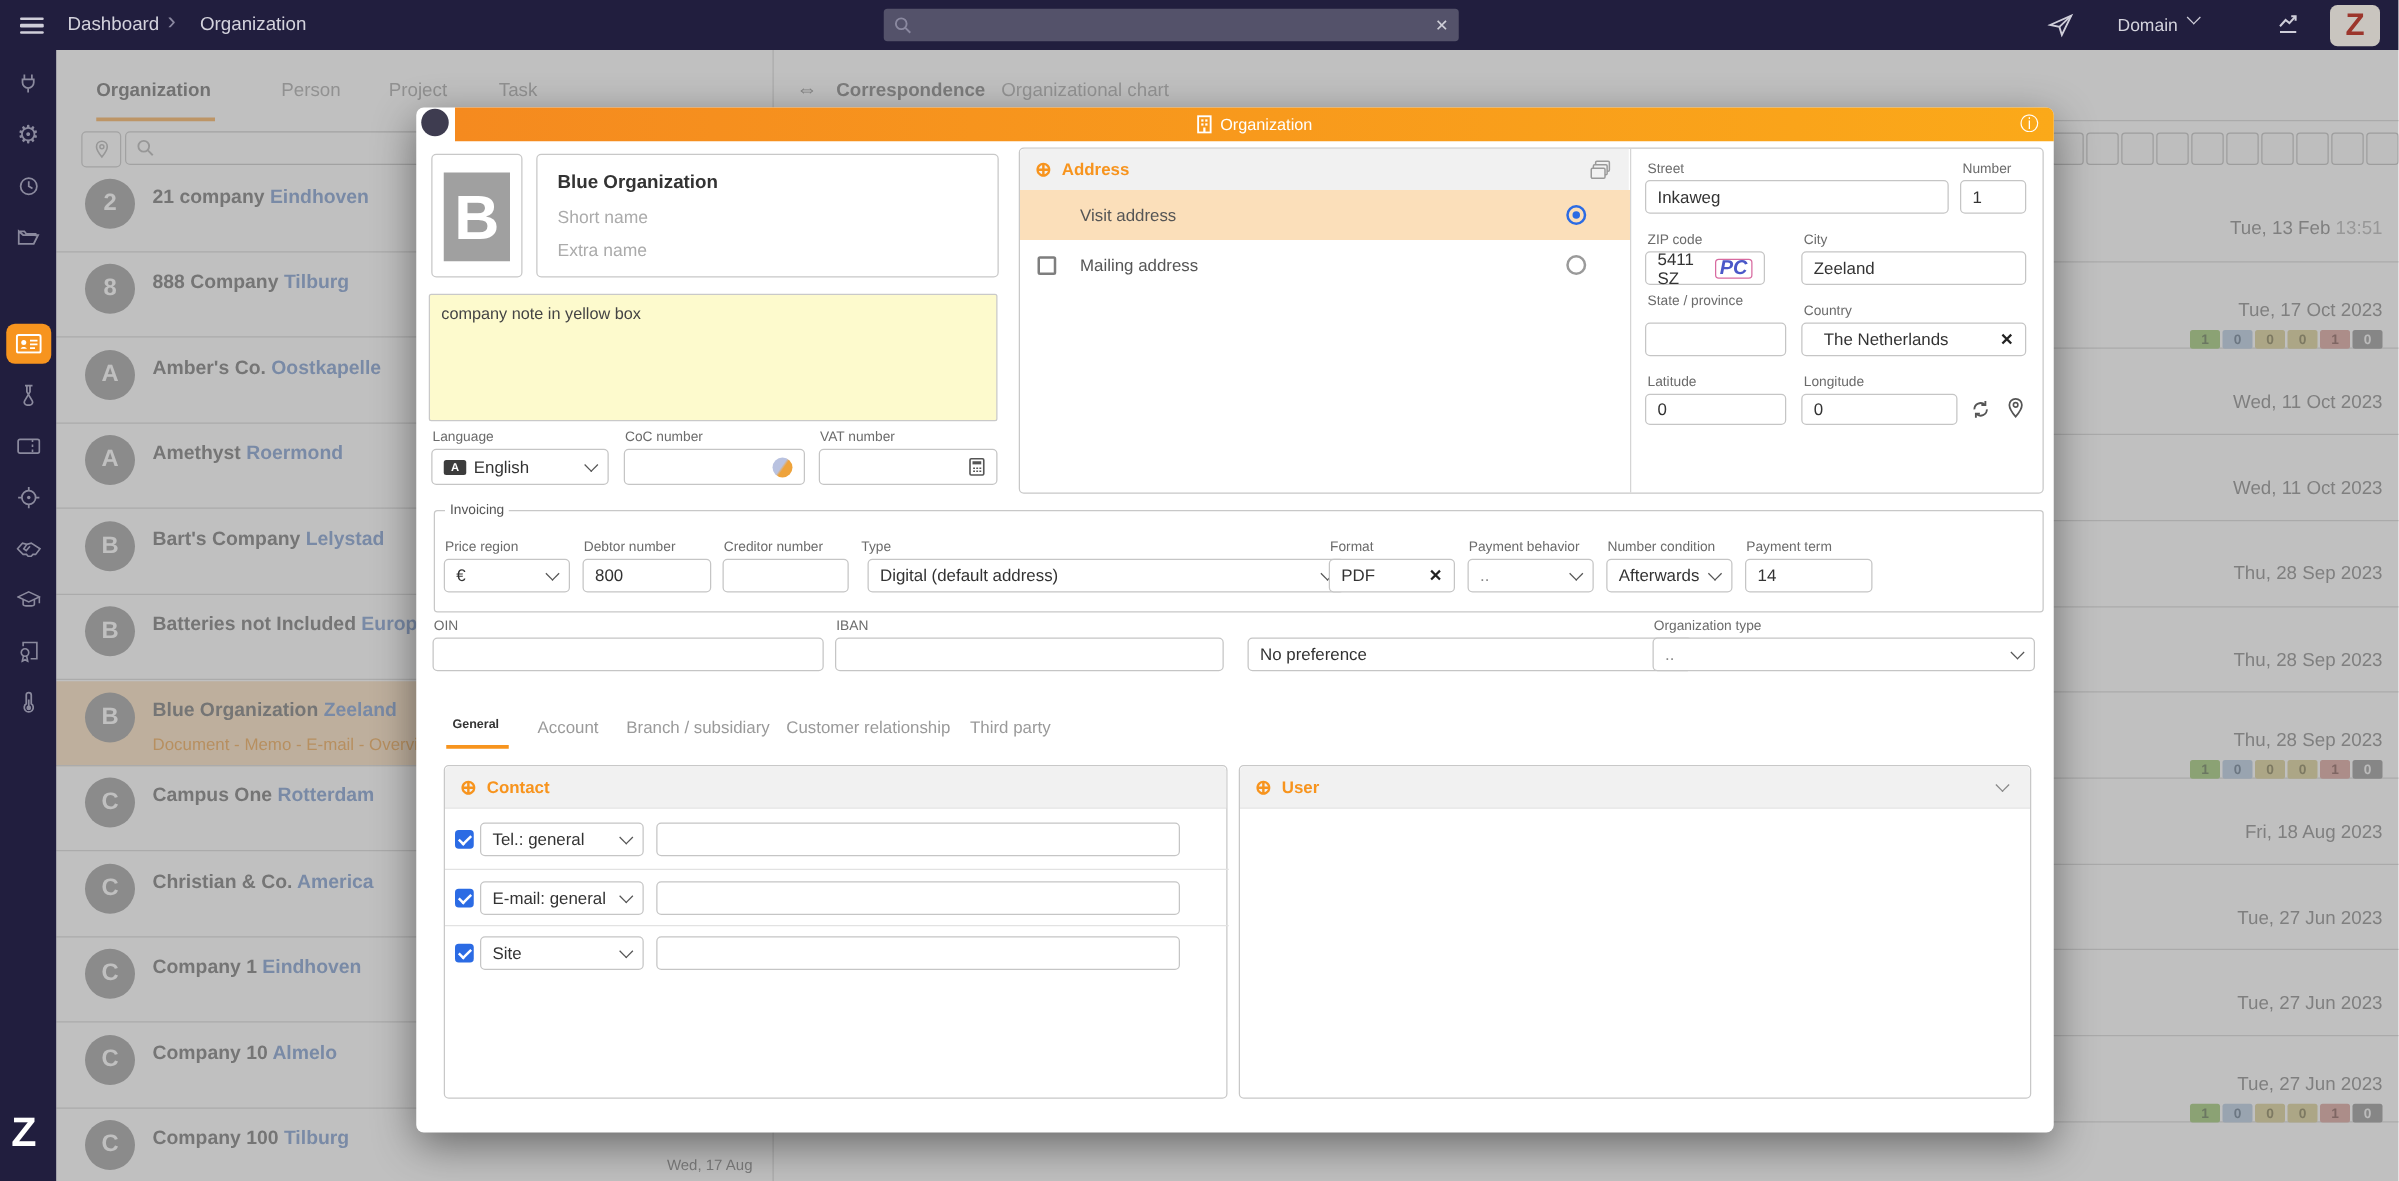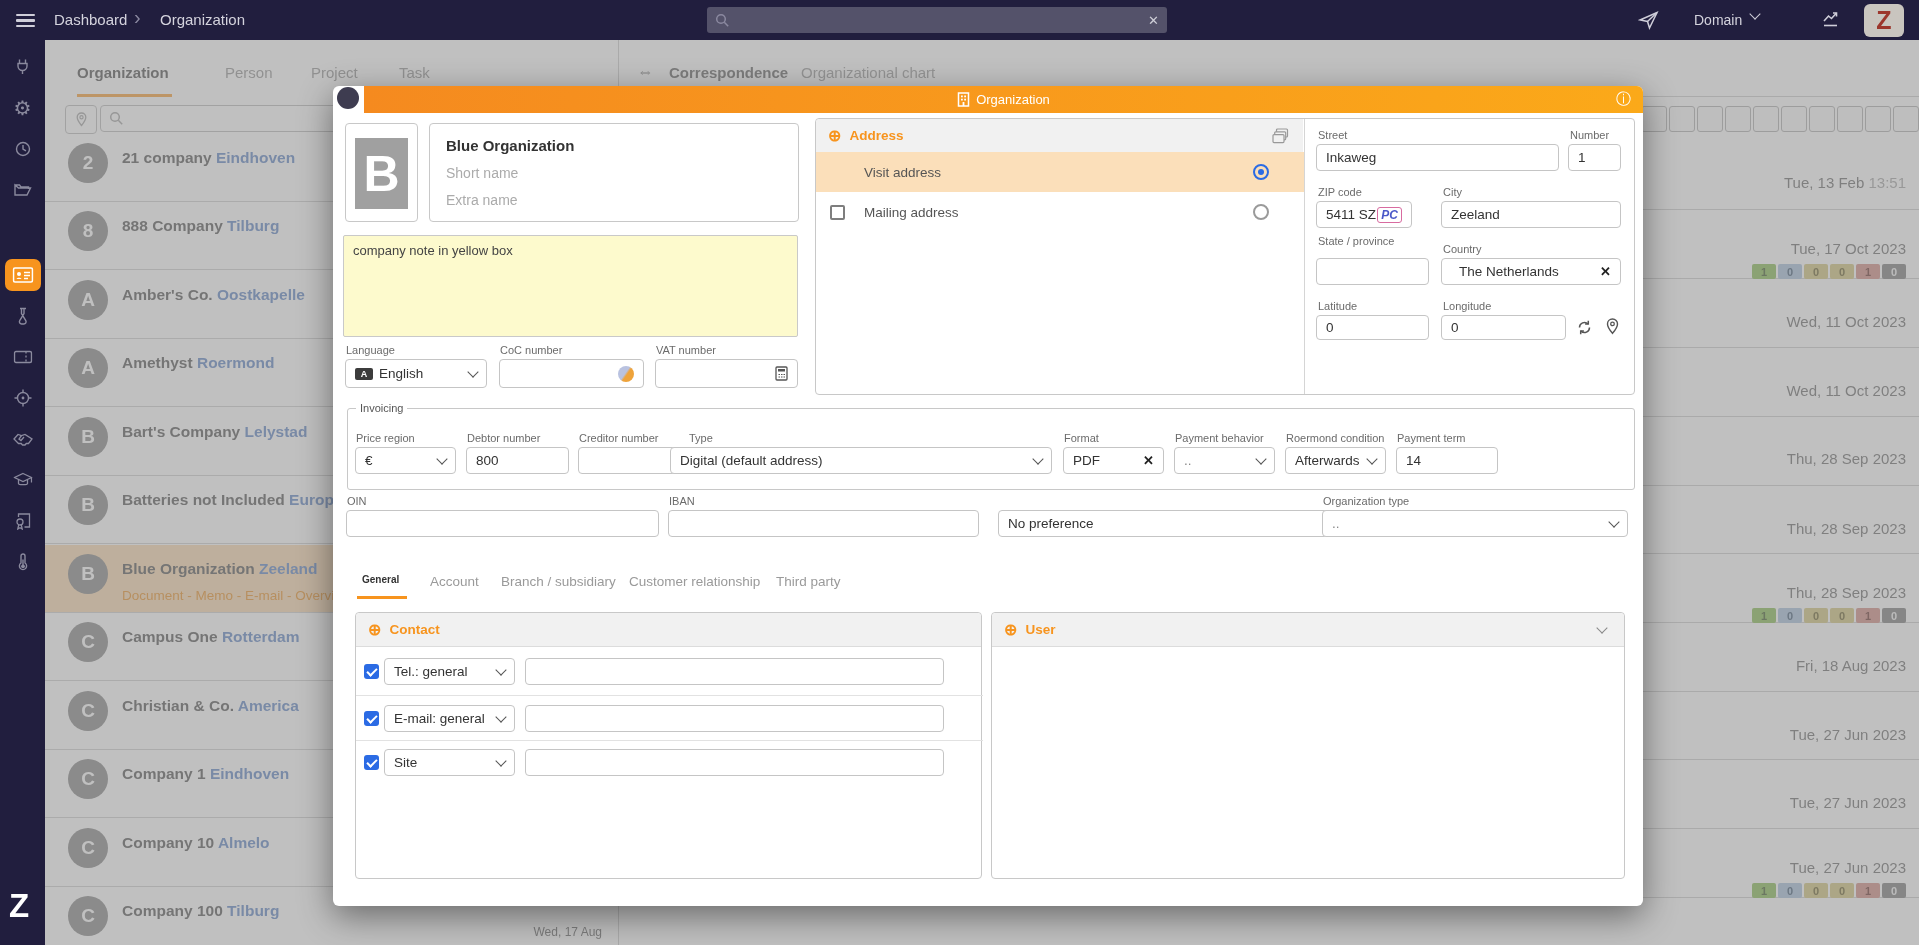--- a/index.html
+++ b/index.html
@@ -46,21 +46,21 @@
   .panel{position:absolute;border:1px solid #c8c8c8;border-radius:4px;background:#fff;box-sizing:border-box;}
   .sechead{position:absolute;left:0;top:0;right:0;height:33px;background:#f1f1f1;border-bottom:1px solid #dcdcdc;display:flex;align-items:center;border-radius:4px 4px 0 0;}
   .plus{color:#f7941e;font-weight:bold;font-size:16px;margin:0 8px 0 12px;}
   .sectitle{color:#f7941e;font-weight:bold;font-size:13.5px;}
   .cb{position:absolute;width:15px;height:15px;background:#2b6be4;border-radius:3px;}
   .cb::after{content:"";position:absolute;left:4.6px;top:1.6px;width:4px;height:8px;border:solid #fff;border-width:0 2px 2px 0;transform:rotate(45deg);}
   .cb-empty{position:absolute;width:11px;height:11px;border:2px solid #7e7e7e;border-radius:2px;background:#fff;}
   .radio-on{position:absolute;width:12px;height:12px;border:2px solid #2b6be4;border-radius:50%;}
   .radio-on::after{content:"";position:absolute;left:3px;top:3px;width:6px;height:6px;border-radius:50%;background:#2b6be4;}
   .radio-off{position:absolute;width:12px;height:12px;border:2px solid #9a9a9a;border-radius:50%;background:#fff;}
-  .pcbadge{margin-left:auto;border:1px solid #d86ba0;border-radius:3px;font-style:italic;font-weight:bold;font-size:12px;padding:0 3px;color:#4a58c8;line-height:14px;}
+  .pcbadge{margin-left:auto;border:1px solid #d86ba0;border-radius:3px;font-style:italic;font-weight:bold;font-size:16px;padding:0 3px;color:#4a58c8;line-height:14px;}
   .xmark{margin-left:auto;color:#222;font-weight:bold;font-size:13px;}
   .tab-gray{color:#9a9a9a;font-size:13.5px;position:absolute;white-space:nowrap;}
   .swirl{width:16px;height:16px;border-radius:50%;background:linear-gradient(125deg,#b9c2e0 45%,#eea33b 55%);margin-left:auto;flex:none;}
   .flagbox{width:18px;height:12px;background:#3c3c3c;border-radius:2px;color:#fff;font-size:9px;font-weight:bold;display:flex;align-items:center;justify-content:center;margin-right:6px;flex:none;}
   .fs-legend{position:absolute;top:-7px;left:8px;background:#fff;padding:0 4px;font-size:11px;color:#555;}
 </style>
 </head>
 <body>
 
 <div id="stage">
@@ -425,35 +425,35 @@
         </div>
       <div class="lbl" style="left:119px;top:23px;">Debtor number</div>
       <div class="inp" style="left:118px;top:38px;width:103px;">
           <span>800</span>
         </div>
       <div class="lbl" style="left:231px;top:23px;">Creditor number</div>
       <div class="inp" style="left:230px;top:38px;width:101px;">
           <span></span>
         </div>
       <div class="lbl" style="left:341px;top:23px;">Type</div>
-      <div class="inp" style="left:322px;top:38px;width:382px;">
+      <div class="inp" style="left:346px;top:38px;width:382px;">
           <span>Digital (default address)</span>
           <span class="chev"></span>
         </div>
       <div class="lbl" style="left:716px;top:23px;">Format</div>
       <div class="inp" style="left:715px;top:38px;width:101px;">
           <span>PDF</span>
           <span class="xmark">✕</span>
         </div>
       <div class="lbl" style="left:827px;top:23px;">Payment behavior</div>
       <div class="inp" style="left:826px;top:38px;width:101px;">
           <span style="color:#888;">..</span>
           <span class="chev"></span>
         </div>
-      <div class="lbl" style="left:938px;top:23px;">Roermond condition</div>
+      <div class="lbl" style="left:938px;top:23px;">Number condition</div>
       <div class="inp" style="left:937px;top:38px;width:101px;">
           <span>Afterwards</span>
           <span class="chev"></span>
         </div>
       <div class="lbl" style="left:1049px;top:23px;">Payment term</div>
       <div class="inp" style="left:1048px;top:38px;width:102px;">
           <span>14</span>
         </div>
     </div>
 

